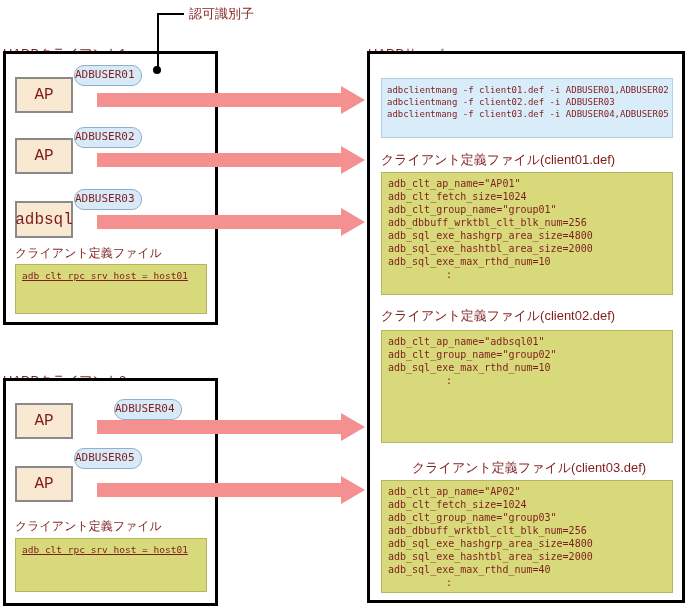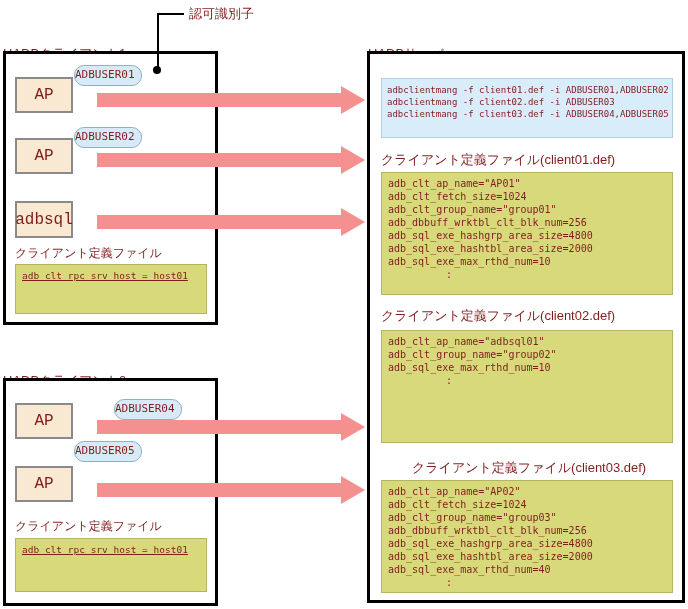--- a/index.html
+++ b/index.html
@@ -59,34 +59,35 @@
 
   <div class="group-label" style="left:3px;top:27px;">HADBクライアント1</div>
   <div class="outer-box" style="left:3px;top:51px;width:215px;height:274px;">
     <div class="ap-box" style="left:9px;top:23px;">AP</div>
     <div class="badge" style="left:68px;top:11px;">ADBUSER01</div>
 
     <div class="ap-box" style="left:9px;top:84px;">AP</div>
     <div class="badge" style="left:68px;top:73px;">ADBUSER02</div>
 
     <div class="ap-box" style="left:9px;top:147px;height:37px;">adbsql</div>
+    <div class="badge" style="left:68px;top:135px;">ADBUSER03</div>
 
     <div class="def-label" style="left:9px;top:192px;">クライアント定義ファイル</div>
     <div class="green-box" style="left:9px;top:210px;width:192px;height:50px;">
       <div class="code-sm">adb_clt_rpc_srv_host = host01</div>
     </div>
   </div>
 
   <div class="group-label" style="left:3px;top:354px;">HADBクライアント2</div>
   <div class="outer-box" style="left:3px;top:378px;width:215px;height:228px;">
     <div class="ap-box" style="left:9px;top:22px;">AP</div>
     <div class="badge" style="left:68px;top:18px;margin-left:40px;">ADBUSER04</div>
 
     <div class="ap-box" style="left:9px;top:85px;">AP</div>
-    <div class="badge" style="left:68px;top:60px;">ADBUSER05</div>
+    <div class="badge" style="left:68px;top:67px;">ADBUSER05</div>
 
     <div class="def-label" style="left:9px;top:138px;">クライアント定義ファイル</div>
     <div class="green-box" style="left:9px;top:157px;width:192px;height:54px;">
       <div class="code-sm">adb_clt_rpc_srv_host = host01</div>
     </div>
   </div>
 
   <div class="group-label" style="left:368px;top:27px;">HADBサーバ</div>
   <div class="outer-box" style="left:367px;top:51px;width:318px;height:552px;">
 

